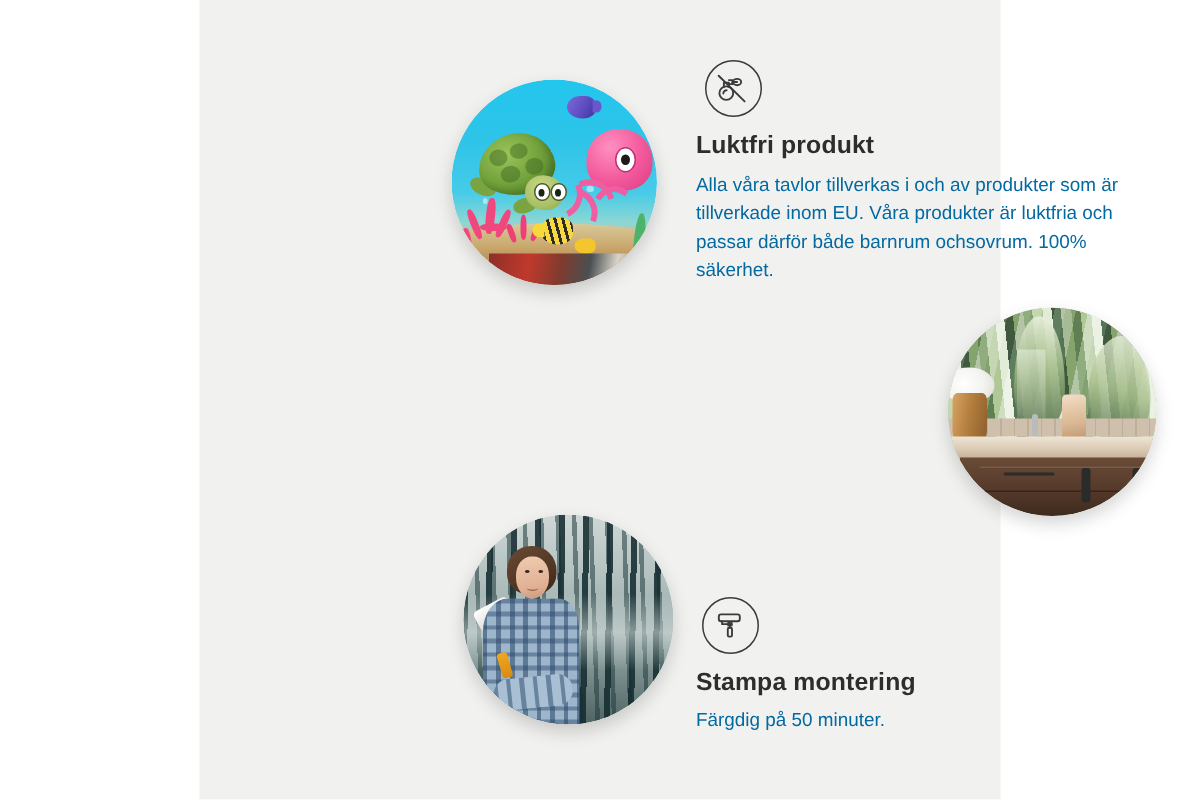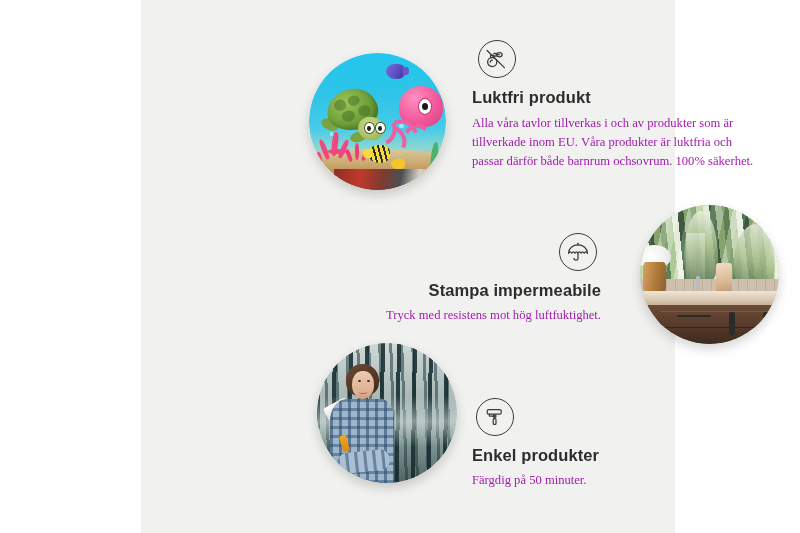--- a/index.html
+++ b/index.html
@@ -17,21 +17,21 @@
   .page {
     position: relative;
     width: 800px;
     height: 533px;
     background: #ffffff;
   }
 
   
   .panel {
     position: absolute;
-    left: 141px;
+    left: 133px;
     top: 0;
     width: 534px;
     height: 533px;
     background: #f1f1f0;
   }
 
   
   .photo {
     position: absolute;
     border-radius: 50%;
@@ -512,23 +512,22 @@
 
   .f-title {
     font-size: 16.5px;
     font-weight: 700;
     color: #2d2d2d;
     letter-spacing: .1px;
     line-height: 1.25;
   }
   .f-desc {
     font-size: 12.6px;
-    color: #a21caf;
+    color: #0369a1;
     line-height: 1.52;
-    font-family: Liberation Serif, serif;
   }
 
   
   .feature-odourless {
     left: 331px;
     top: 40px;
     width: 292px;
     text-align: left;
   }
   .feature-odourless .f-icon { margin: 0 0 9px 6px; }
@@ -624,32 +623,20 @@
           <path d="M12.3 8.7h3.1"></path>
           <path d="M15.4 6.6c1.5 0 2.7 1 2.7 2.1s-1.2 2.1-2.7 2.1-2.7-1-2.7-2.1 1.2-2.1 2.7-2.1z"></path>
           <path d="M6.2 16.3c0-1.2 1-2.1 2.2-2.1"></path>
           <path d="M3.1 4.5 20.4 21.6"></path>
         </svg>
       </div>
       <div class="f-title">Luktfri produkt</div>
       <div class="f-desc">Alla våra tavlor tillverkas i och av produkter som är tillverkade inom EU. Våra produkter är luktfria och passar därför både barnrum ochsovrum. 100% säkerhet.</div>
     </div>
 
-    <div class="feature feature-waterproof">
-      <div class="f-icon">
-        <svg width="26" height="26" viewBox="0 0 26 26" fill="none" stroke="#3b3b3b" stroke-width="1.25" stroke-linecap="round" stroke-linejoin="round">
-          <path d="M3.6 14.2c0-5 4.2-8.3 9.4-8.3s9.4 3.3 9.4 8.3"></path>
-          <path d="M3.6 14.2c1.1-1.7 2.2-1.7 3.2 0 1-1.7 2.1-1.7 3.1 0 1-1.7 2.1-1.7 3.1 0 1-1.7 2.1-1.7 3.1 0 1-1.7 2.1-1.7 3.1 0 1-1.7 2.1-1.7 3.2 0"></path>
-          <path d="M13 5.9V4.2"></path>
-          <path d="M13 14.2v5.1c0 1.1-.9 1.9-2 1.9s-2-.8-2-1.9"></path>
-        </svg>
-      </div>
-      <div class="f-title">Stampa impermeabile</div>
-      <div class="f-desc">Tryck med resistens mot hög luftfuktighet.</div>
-    </div>
 
     <div class="photo photo-bath">
       <div class="inner">
         <div class="bath-wall"></div>
         <div class="bath-leafA"></div>
         <div class="bath-leafB"></div>
         <div class="bath-mirror"></div>
         <div class="bath-backsplash"></div>
         <div class="bath-tap"></div>
         <div class="bath-soap"></div>
@@ -689,18 +676,18 @@
       <div class="f-icon">
         <svg width="26" height="26" viewBox="0 0 26 26" fill="none" stroke="#3b3b3b" stroke-width="1.25" stroke-linecap="round" stroke-linejoin="round">
           <rect x="5.2" y="5.6" width="14" height="4.6" rx="1.5"></rect>
           <path d="M7.4 10.2v1.9h4.4"></path>
           <path d="M11.8 12.1h1.3"></path>
           <rect x="11.3" y="11.2" width="2.6" height="1.9" rx=".6"></rect>
           <path d="M12.6 13.1v1.4"></path>
           <rect x="11.2" y="14.5" width="2.8" height="5.9" rx=".9"></rect>
         </svg>
       </div>
-      <div class="f-title">Enkel produkter</div>
+      <div class="f-title">Stampa montering</div>
       <div class="f-desc">Färgdig på 50 minuter.</div>
     </div>
 
   </div>
 </div>
 
 </body></html>

